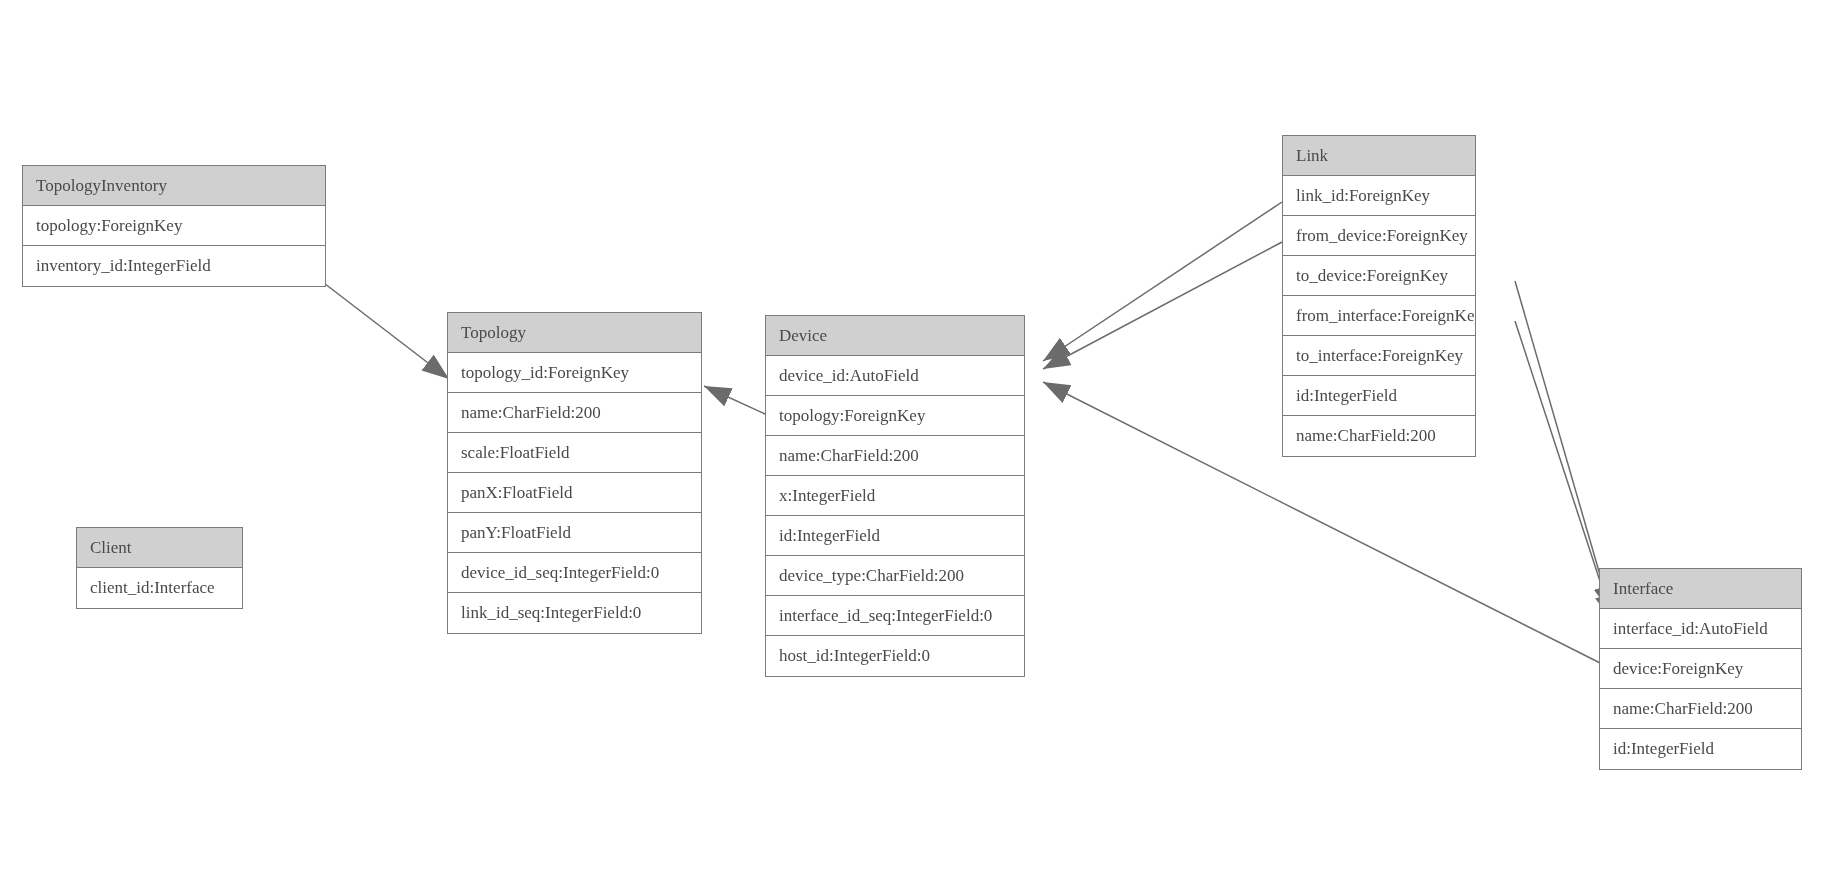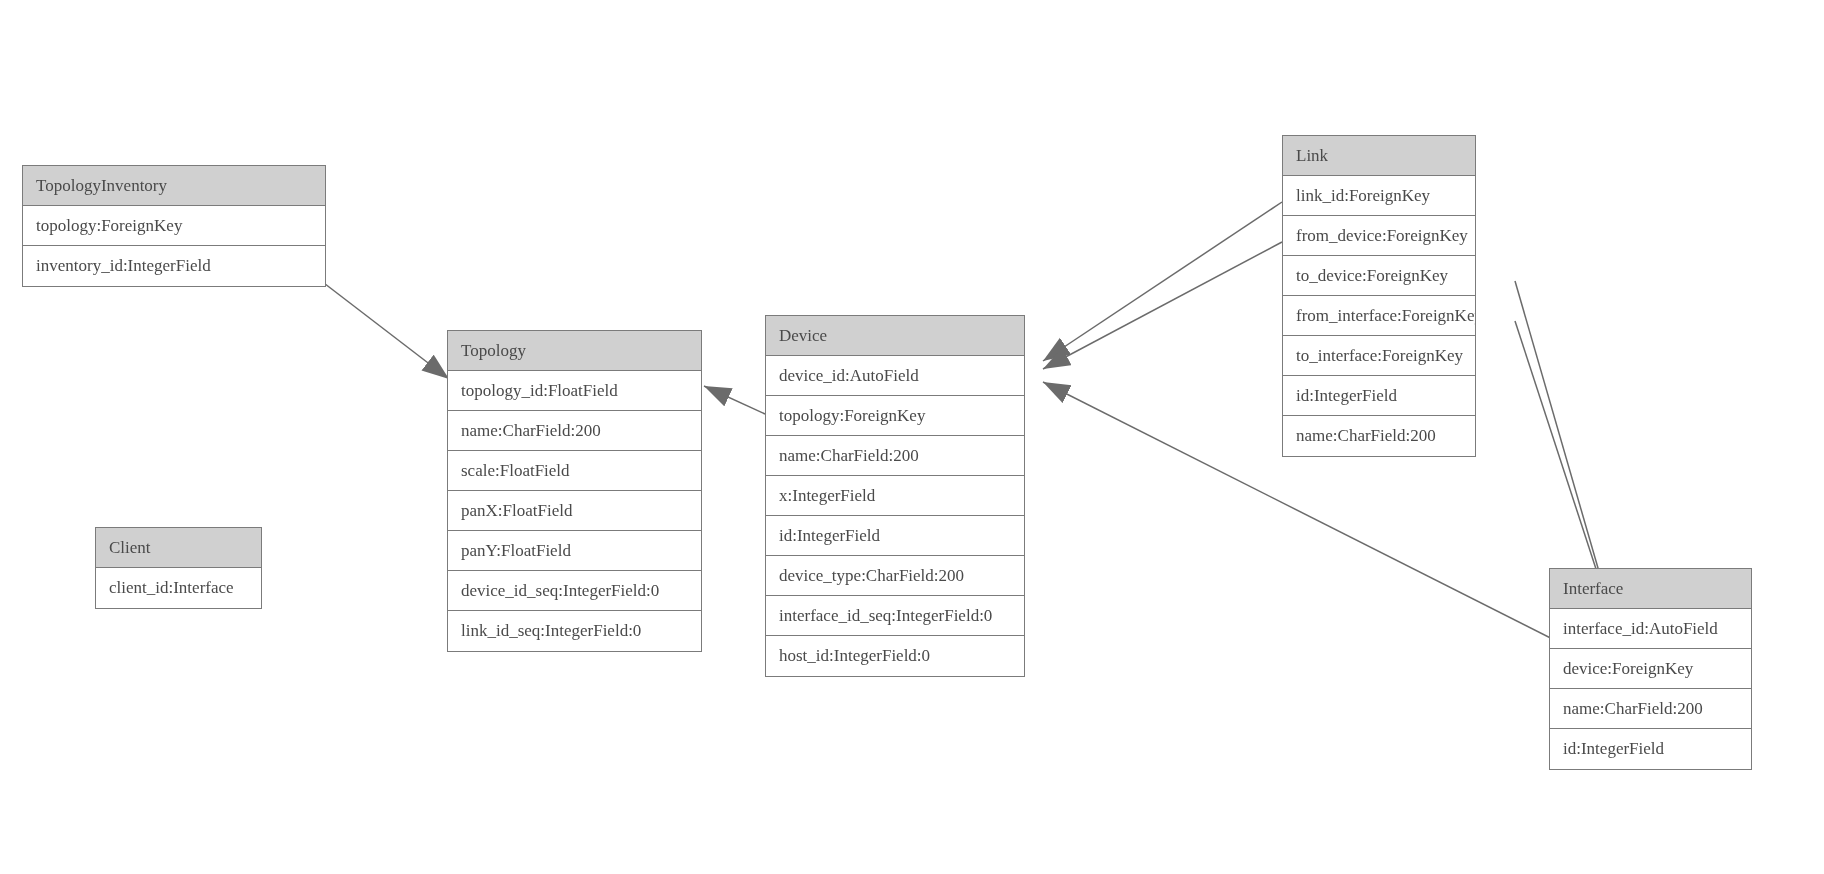--- a/index.html
+++ b/index.html
@@ -70,32 +70,32 @@
     <line x1="1515" y1="281" x2="1611" y2="613" stroke="#6b6b6b" stroke-width="1.5" marker-end="url(#arrow)"></line>
     <line x1="1515" y1="321" x2="1613" y2="621" stroke="#6b6b6b" stroke-width="1.5" marker-end="url(#arrow)"></line>
   </svg>
 
   <div class="entity" style="left:22px; top:165px; width:304px;">
     <div class="entity-header">TopologyInventory</div>
     <div class="entity-row">topology:ForeignKey</div>
     <div class="entity-row">inventory_id:IntegerField</div>
   </div>
 
-  <div class="entity" style="left:447px; top:330px; width:255px;">
+  <div class="entity" style="left:447px; top:312px; width:255px;">
     <div class="entity-header">Topology</div>
-    <div class="entity-row">topology_id:FloatField</div>
+    <div class="entity-row">topology_id:ForeignKey</div>
     <div class="entity-row">name:CharField:200</div>
     <div class="entity-row">scale:FloatField</div>
     <div class="entity-row">panX:FloatField</div>
     <div class="entity-row">panY:FloatField</div>
     <div class="entity-row">device_id_seq:IntegerField:0</div>
     <div class="entity-row">link_id_seq:IntegerField:0</div>
   </div>
 
-  <div class="entity" style="left:95px; top:527px; width:167px;">
+  <div class="entity" style="left:76px; top:527px; width:167px;">
     <div class="entity-header">Client</div>
     <div class="entity-row">client_id:Interface</div>
   </div>
 
   <div class="entity" style="left:765px; top:315px; width:260px;">
     <div class="entity-header">Device</div>
     <div class="entity-row">device_id:AutoField</div>
     <div class="entity-row">topology:ForeignKey</div>
     <div class="entity-row">name:CharField:200</div>
     <div class="entity-row">x:IntegerField</div>
@@ -109,21 +109,21 @@
     <div class="entity-header">Link</div>
     <div class="entity-row">link_id:ForeignKey</div>
     <div class="entity-row">from_device:ForeignKey</div>
     <div class="entity-row">to_device:ForeignKey</div>
     <div class="entity-row">from_interface:ForeignKey</div>
     <div class="entity-row">to_interface:ForeignKey</div>
     <div class="entity-row">id:IntegerField</div>
     <div class="entity-row">name:CharField:200</div>
   </div>
 
-  <div class="entity" style="left:1549px; top:568px; width:203px;">
+  <div class="entity" style="left:1599px; top:568px; width:203px;">
     <div class="entity-header">Interface</div>
     <div class="entity-row">interface_id:AutoField</div>
     <div class="entity-row">device:ForeignKey</div>
     <div class="entity-row">name:CharField:200</div>
     <div class="entity-row">id:IntegerField</div>
   </div>
 
 </div>
 
 </body></html>

